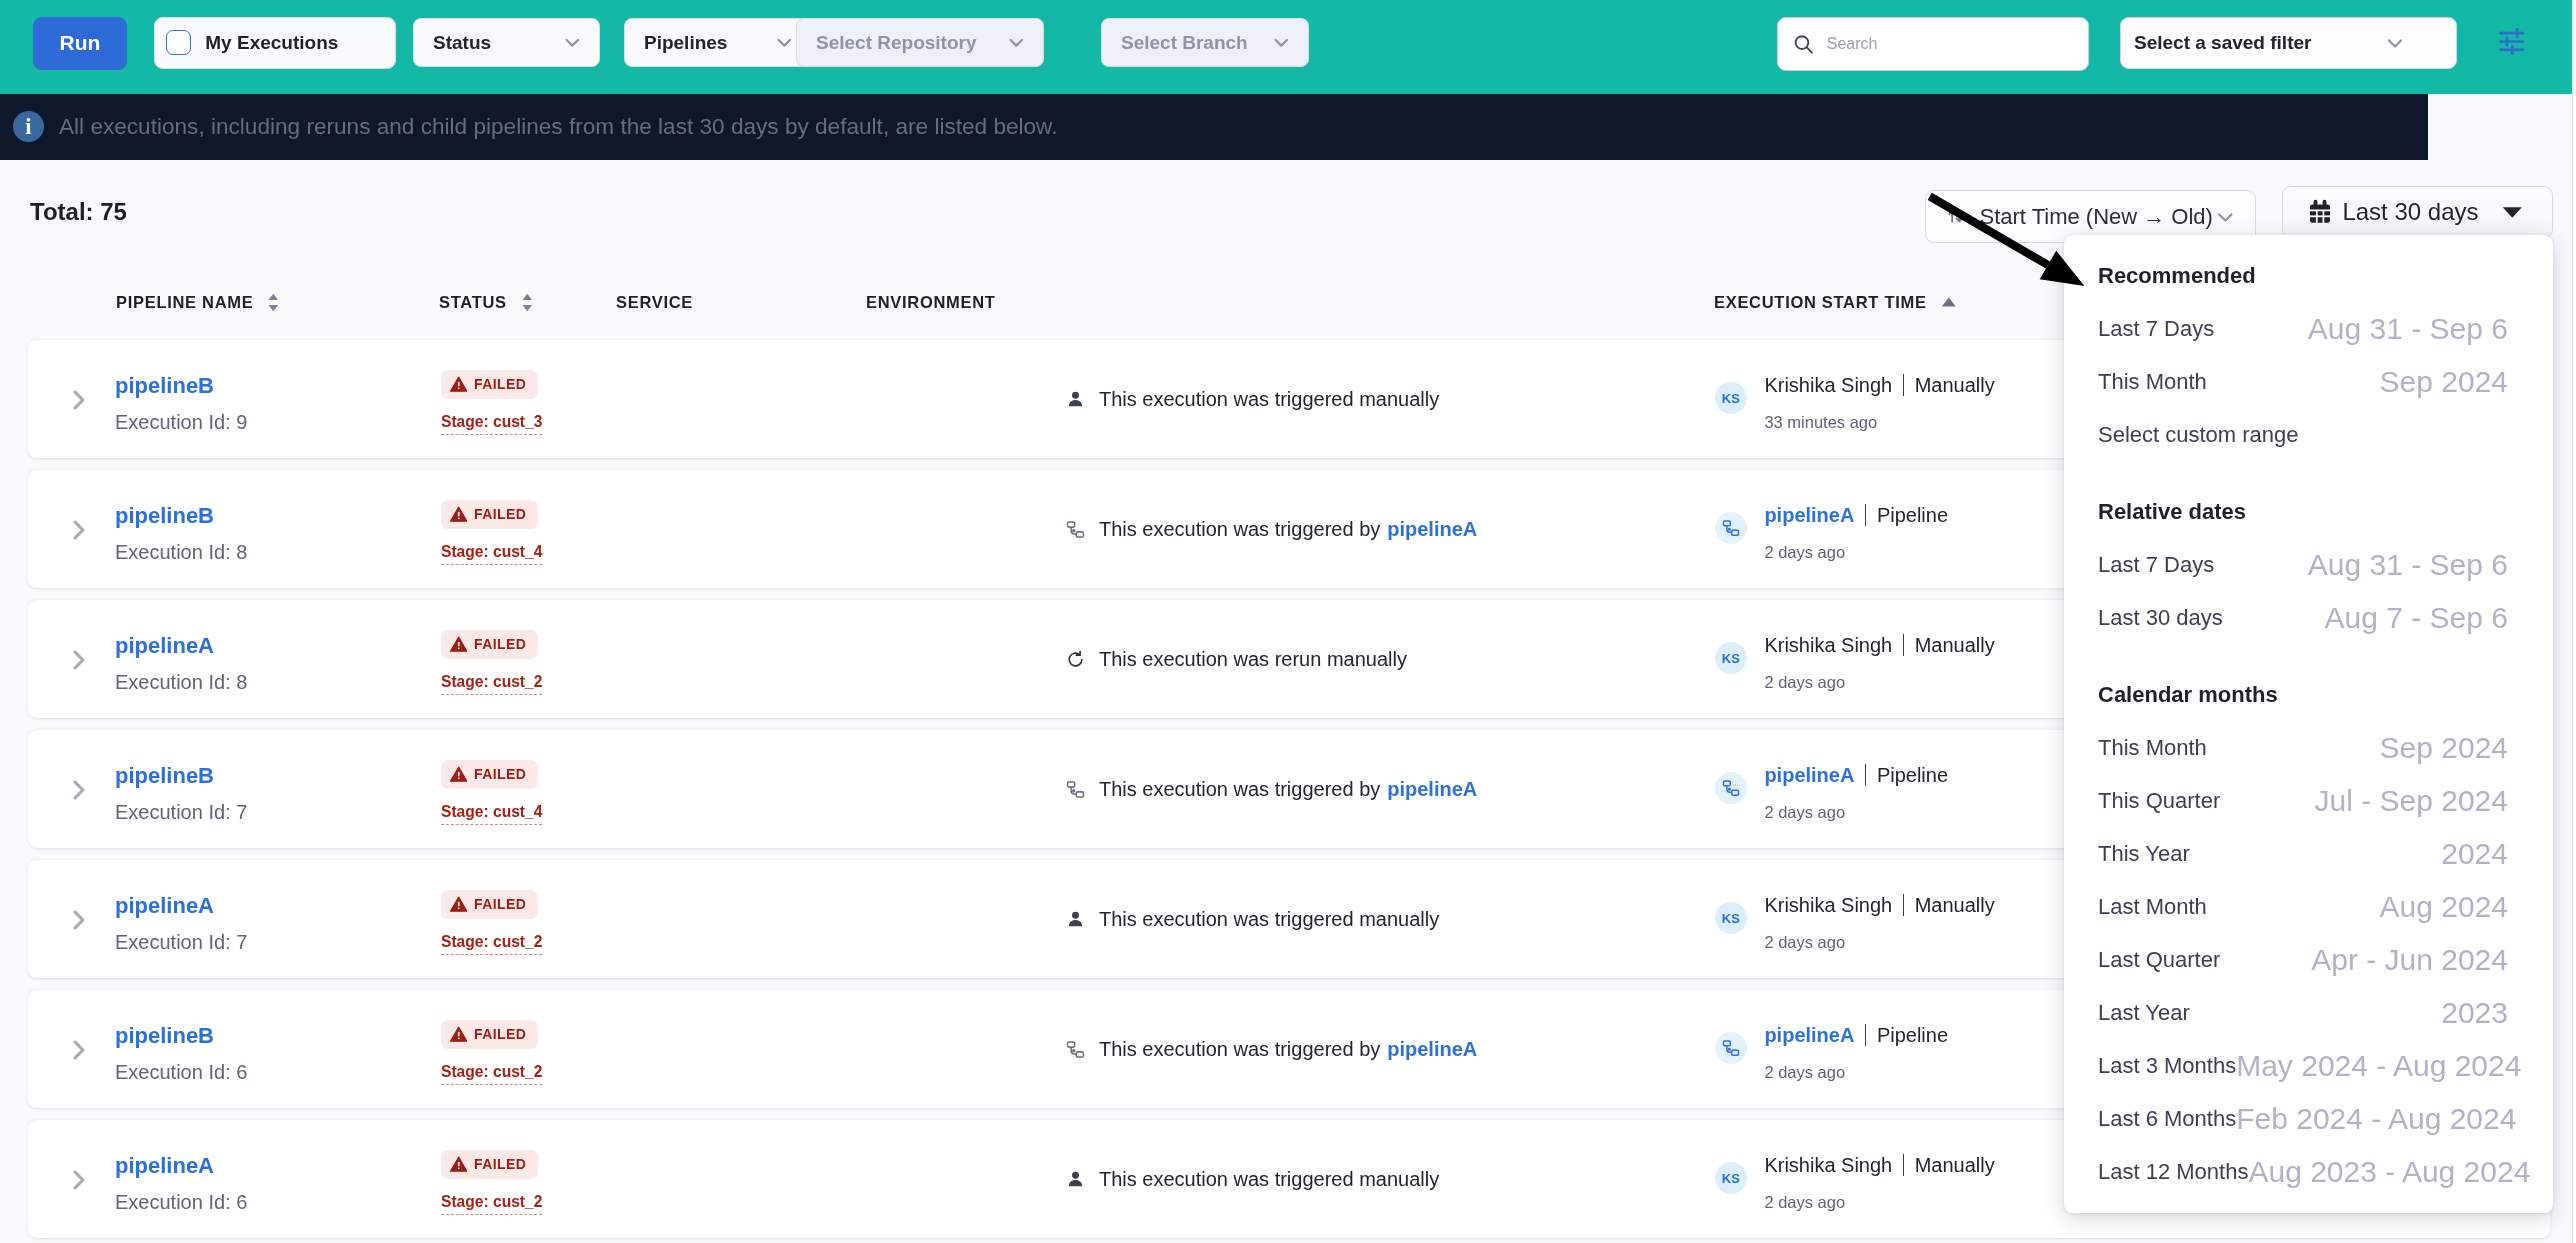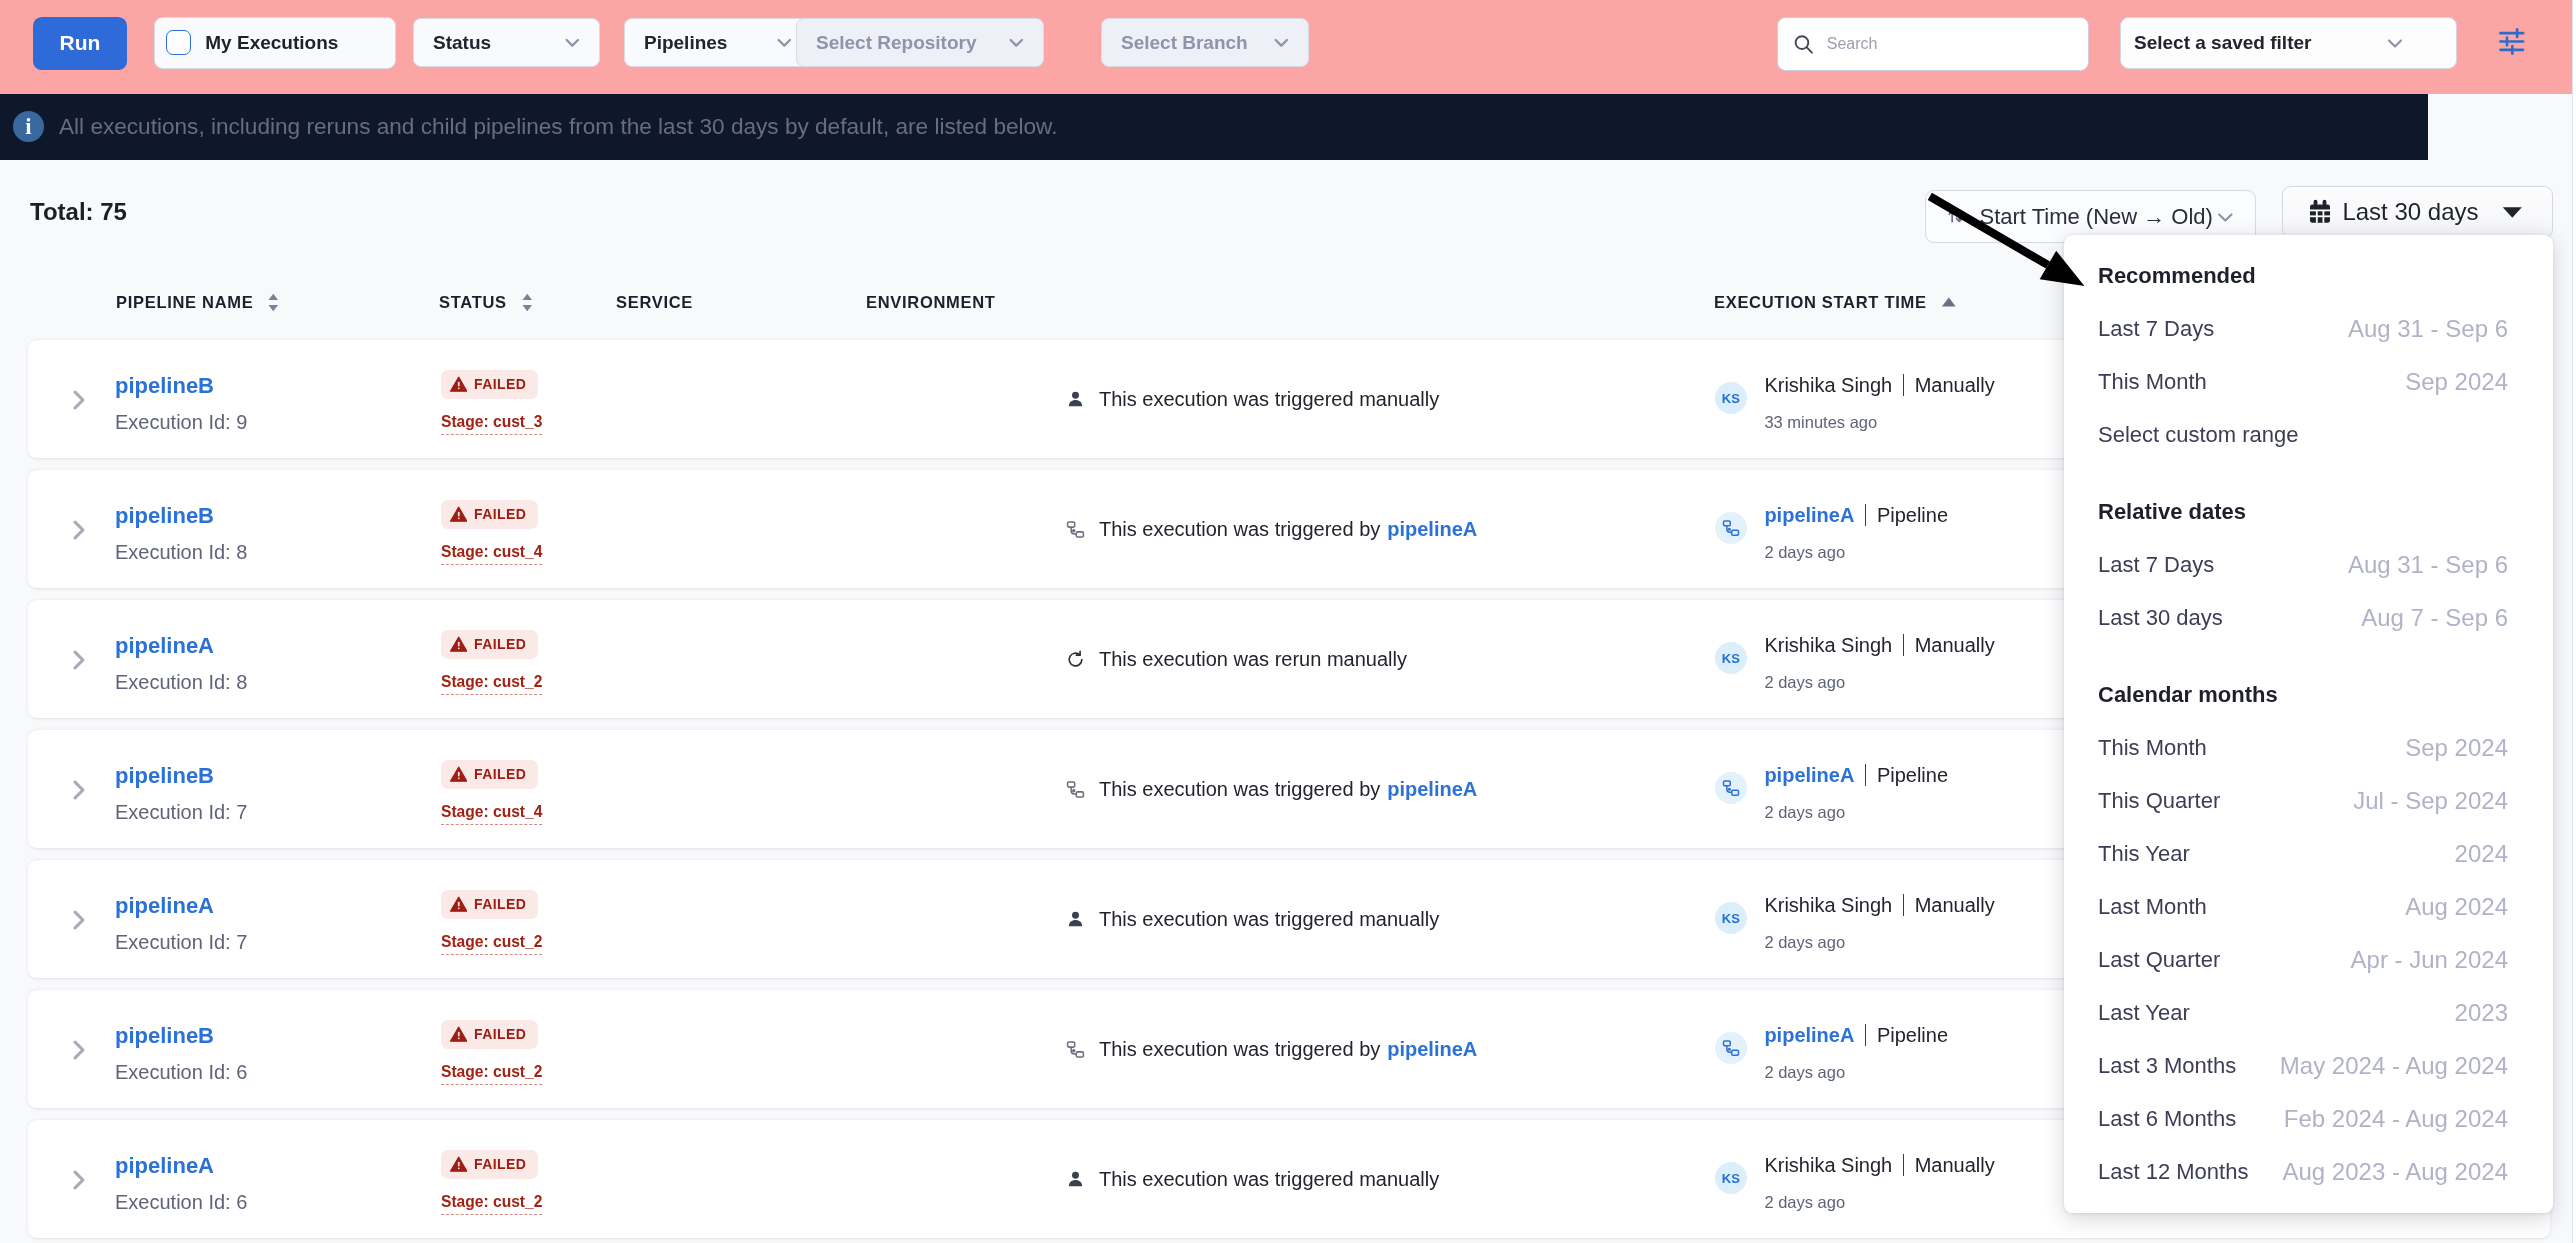--- a/index.html
+++ b/index.html
@@ -2,21 +2,21 @@
 <html style="font-size:14px"><head>
 <meta charset="utf-8">
 <style>
   * { margin:0; padding:0; box-sizing:border-box; }
   a { text-decoration:none; }
   html,body { width:2576px; height:1244px; }
   body { font-family:"Liberation Sans", sans-serif; background:#ffffff; position:relative; overflow:hidden; }
   .screen { position:absolute; left:0; top:0; width:2576px; height:1244px; background:#f8f9fb; overflow:hidden; }
 
   
-  .toolbar { position:absolute; left:0; top:0; width:2576px; height:94px; background:#fca5a5; }
+  .toolbar { position:absolute; left:0; top:0; width:2576px; height:94px; background:#14b8a6; }
   .btn-run { position:absolute; left:33px; top:16.5px; width:94px; height:53px; background:#2f6bd8; border:none; border-radius:8.7px; color:#ffffff; font-weight:700; font-size:21px; font-family:inherit; display:flex; align-items:center; justify-content:center; }
   .my-exec { position:absolute; left:154px; top:16.5px; width:242px; height:52px; background:#f9fafd; border:1.3px solid #d9dbe4; border-radius:8.7px; display:flex; align-items:center; padding-left:11.3px; }
   .checkbox { width:25px; height:25px; border:1.7px solid #2a6fdb; border-radius:7px; background:#ffffff; }
   .my-exec-label { margin-left:14px; font-weight:700; font-size:19px; color:#1e2128; }
   .filter-box { position:absolute; top:18px; height:49px; background:#f9fafd; border:1.3px solid #d9dbe4; border-radius:7.8px; display:flex; align-items:center; justify-content:space-between; padding:0 15.6px 0 19px; }
   .filter-box .lbl { font-weight:700; font-size:19px; color:#22252e; white-space:nowrap; }
   .filter-box.muted { background:#eef0f7; }
   .filter-box.muted .lbl { color:#8f93ac; font-weight:600; font-size:19px; }
   .box-status { left:413px; width:187px; }
   .box-pipelines { left:624px; width:188px; }
@@ -73,21 +73,21 @@
   .start-line1 .sep { display:inline-block; width:1.7px; height:22.6px; background:#3a3d49; margin:0 10.4px; }
   .start-line2 { font-size:16.5px; color:#5f6379; line-height:24px; margin-top:11.3px; }
 
   
   .panel { position:absolute; left:2064px; top:235px; width:489px; height:978px; background:#ffffff; border-radius:8.7px; box-shadow:0 5.2px 21px rgba(40,41,61,0.18), 0 0.9px 3.5px rgba(40,41,61,0.10); padding:14px 0 14.8px 0; overflow:hidden; }
   .menu-row { height:53px; display:flex; align-items:center; padding:0 45px 0 34px; }
   .menu-row.header { font-weight:700; font-size:22px; color:#1e212b; }
   .menu-section + .menu-section .menu-row.header { margin-top:24px; }
   .menu-item { width:100%; display:flex; align-items:center; justify-content:space-between; }
   .menu-item .ml { font-size:22px; color:#3b3e54; white-space:nowrap; }
-  .menu-item .mv { font-size:24px; color:#b0b3c7; white-space:nowrap; }
+  .menu-item .mv { font-size:30px; color:#b0b3c7; white-space:nowrap; }
 
   
   .arrow-svg { position:absolute; left:0; top:0; width:2576px; height:1244px; pointer-events:none; }
 
   .right-edge { position:absolute; left:2572px; top:0; width:4.3px; height:1244px; background:#ffffff; border-left:1.3px solid #e0e2e8; }
 </style>
 </head>
 <body>
 
 <div class="screen">

